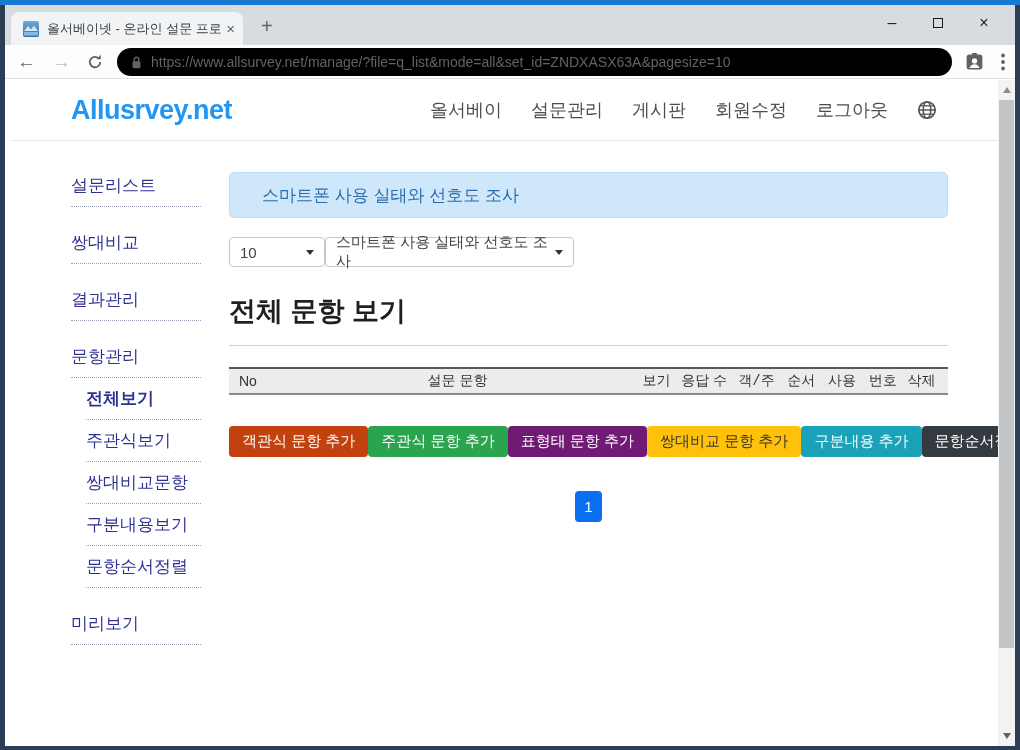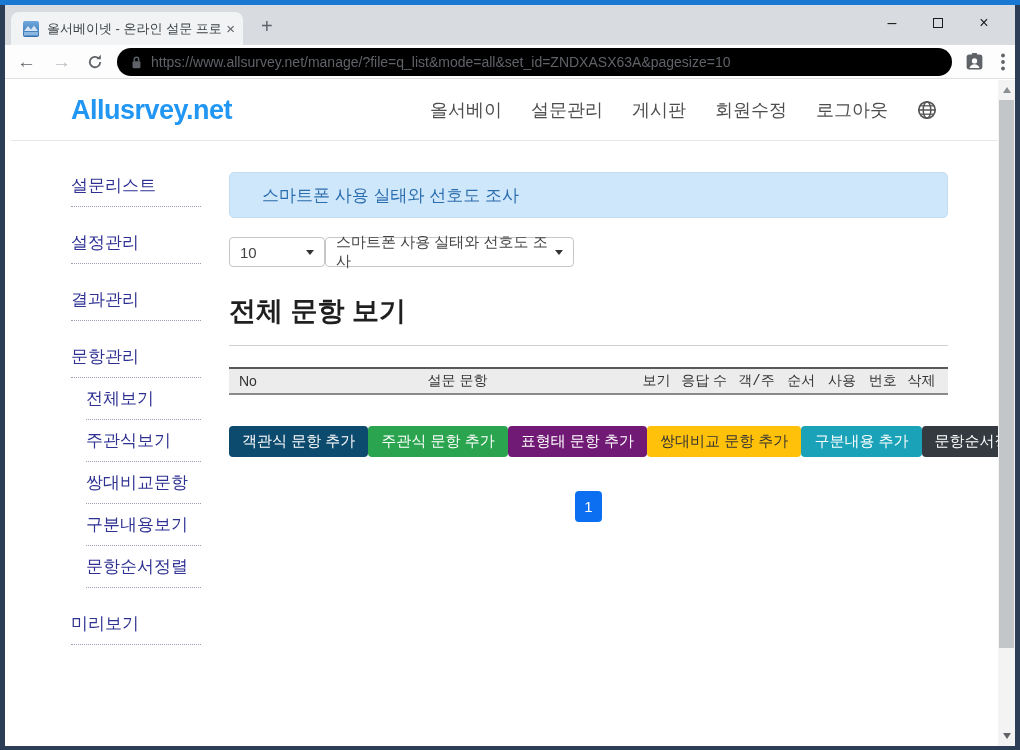--- a/index.html
+++ b/index.html
@@ -42,21 +42,21 @@
   .globe { display:flex; }
 
   .content-row { display:flex; padding-top:31px; }
 
   
   .sidebar { margin-left:60px; width:130px; flex:0 0 130px; }
   .side-item { display:block; color:#2e3192; font-size:17px; text-decoration:none; border-bottom:1px dotted #9aa0b8; padding:2px 0 9px; }
   .side-item.main { margin-bottom:22px; }
   .side-item.sub { margin-left:15px; margin-bottom:7px; }
   .side-item.tight { margin-bottom:7px; }
-  .side-item.active { font-weight:normal; }
+  .side-item.active { font-weight:bold; }
 
   
   .main-col { margin-left:28px; width:719px; flex:0 0 719px; }
   .alert { height:46px; background:#cfe7fb; border:1px solid #c2ddf2; border-radius:5px; color:#2b6dad; font-size:17px; display:flex; align-items:center; padding-left:32px; }
   .controls { margin-top:19px; display:flex; gap:0; }
   .select { height:30px; background:#fff; border:1px solid #c6c6c6; border-radius:4px; display:flex; align-items:center; justify-content:space-between; padding:0 10px; font-size:15px; color:#444; }
   .select.small { width:96px; }
   .select.wide { width:249px; }
   .caret { width:0; height:0; border-left:4px solid transparent; border-right:4px solid transparent; border-top:5px solid #333; }
   .section-title { margin-top:26px; font-size:27px; font-weight:bold; color:#1f1f1f; padding-bottom:16px; border-bottom:1px solid #d0d0d0; }
@@ -163,21 +163,21 @@
             <line x1="3" y1="14.2" x2="17" y2="14.2" stroke="#555" stroke-width="1.3"></line>
           </svg>
         </span>
       </div>
     </div>
 
     <div class="content-row">
 
       <div class="sidebar">
         <a href="#" class="side-item main">설문리스트</a>
-        <a href="#" class="side-item main">설정관리</a>
+        <a href="#" class="side-item main">쌍대비교</a>
         <a href="#" class="side-item main">결과관리</a>
         <a href="#" class="side-item main tight" style="margin-bottom:7px">문항관리</a>
         <a href="#" class="side-item sub active">전체보기</a>
         <a href="#" class="side-item sub">주관식보기</a>
         <a href="#" class="side-item sub">쌍대비교문항</a>
         <a href="#" class="side-item sub">구분내용보기</a>
         <a href="#" class="side-item sub" style="margin-bottom:22px">문항순서정렬</a>
         <a href="#" class="side-item main">미리보기</a>
 
       </div>
@@ -205,21 +205,21 @@
           <span class="th-s w40">보기</span>
           <span class="th-s w58">응답 수</span>
           <span class="th-s w50">객/주</span>
           <span class="th-s w42">순서</span>
           <span class="th-s w42">사용</span>
           <span class="th-s w42">번호</span>
           <span class="th-s w38">삭제</span>
         </div>
 
         <div class="btn-row">
-          <button class="add-btn" style="background-color: #0c4a6e; color: rgb(255, 255, 255);">객관식 문항 추가</button>
+          <button class="add-btn" style="background-color: #c2410c; color: rgb(255, 255, 255);">객관식 문항 추가</button>
           <button class="add-btn" style="background-color: rgb(42, 164, 78); color: rgb(255, 255, 255);">주관식 문항 추가</button>
           <button class="add-btn" style="background-color: #701a75; color: rgb(255, 255, 255);">표형태 문항 추가</button>
           <button class="add-btn" style="background-color: rgb(255, 193, 10); color: rgb(51, 51, 51);">쌍대비교 문항 추가</button>
           <button class="add-btn" style="background-color: rgb(25, 162, 184); color: rgb(255, 255, 255);">구분내용 추가</button>
           <button class="add-btn" style="background-color: rgb(52, 58, 64); color: rgb(255, 255, 255);">문항순서정렬</button>
         </div>
 
         <div class="pager">
           <span class="page-num">1</span>
         </div>

